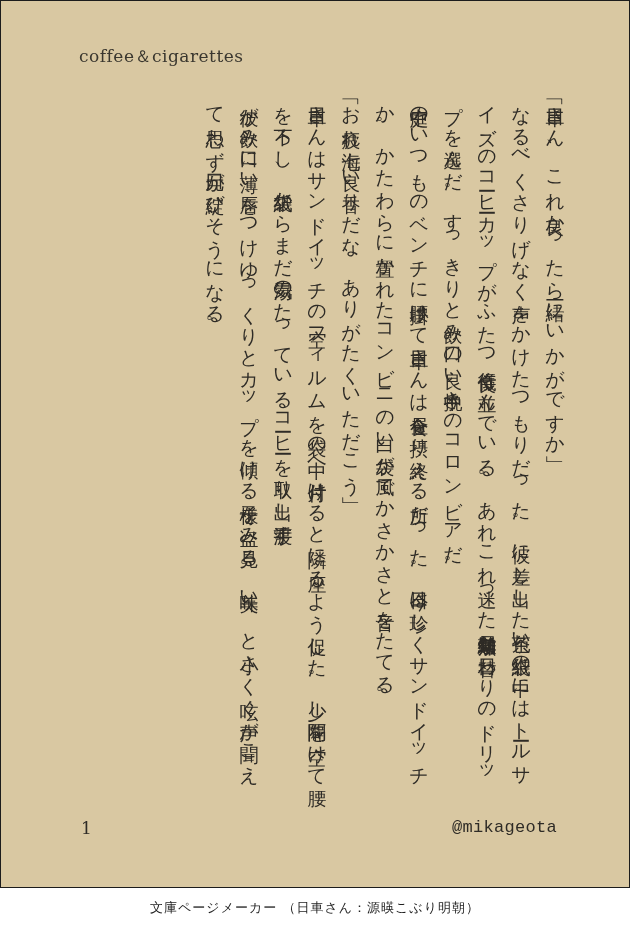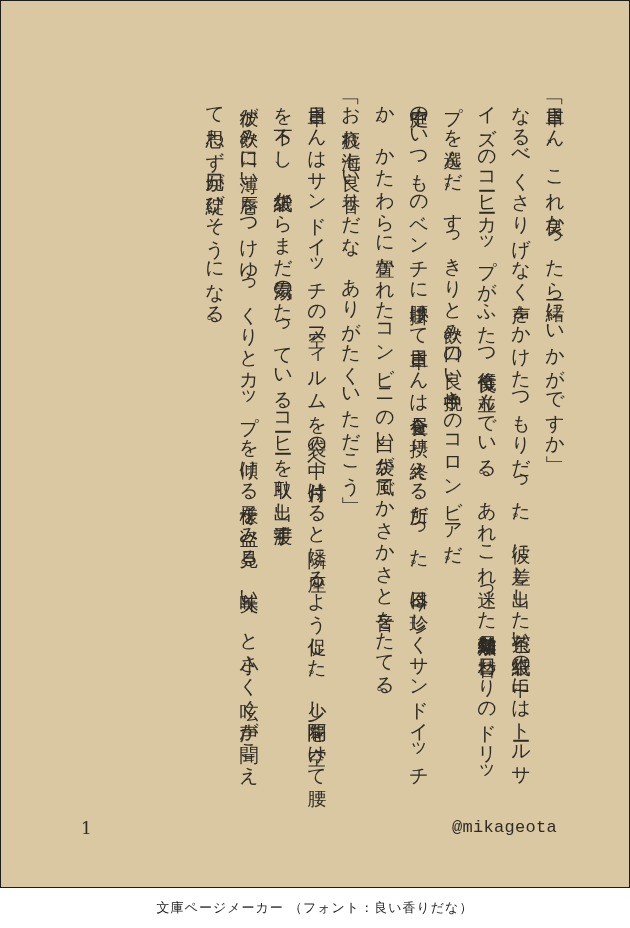--- a/index.html
+++ b/index.html
@@ -69,28 +69,29 @@
     justify-content: center;
     font-size: 13px;
     letter-spacing: 1px;
     color: #1f1f1f;
   }
 </style>
 </head>
 <body>
 
 <div class="page">
+  <div class="title">coffee＆cigarettes</div>
 
   <div class="story">
     <p>「日車さん、これ良かったら一緒にいかがですか」</p>
     <p>なるべくさりげなく声をかけたつもりだった。彼に差し出した茶色い紙袋の中にはトールサイズのコーヒーカップがふたつ行儀良く並んでいる。あれこれ迷った挙句結局無難な日替わりのドリップを選んだ。すっきりと飲み口の良い中挽きのコロンビアだ。</p>
     <p>中庭のいつものベンチに腰掛けて日車さんは昼食を摂り終える所だった。今日は珍しくサンドイッチか。かたわらに置かれたコンビニの白い袋が風でかさかさと音をたてる。</p>
     <p>「お疲れ七海。良い香りだな、ありがたくいただこう」</p>
     <p>日車さんはサンドイッチの空フィルムを袋の中へ片付けると隣に座るよう促した。少し間隔を空けて腰を下ろし、紙袋からまだ湯気のたっているコーヒーを取り出し手渡す。</p>
     <p>彼が飲み口に薄い唇をつけゆっくりとカップを傾ける様子を盗み見る。美味い、と小さく呟く声が聞こえて思わず口元が綻びそうになる。</p>
   </div>
 
   <div class="pagenum">1</div>
 
   <div class="handle">@mikageota</div>
 </div>
 
-<div class="credit">文庫ページメーカー （フォント：良い香りだな）</div>
+<div class="credit">文庫ページメーカー （日車さん：源暎こぶり明朝）</div>
 
 </body></html>

